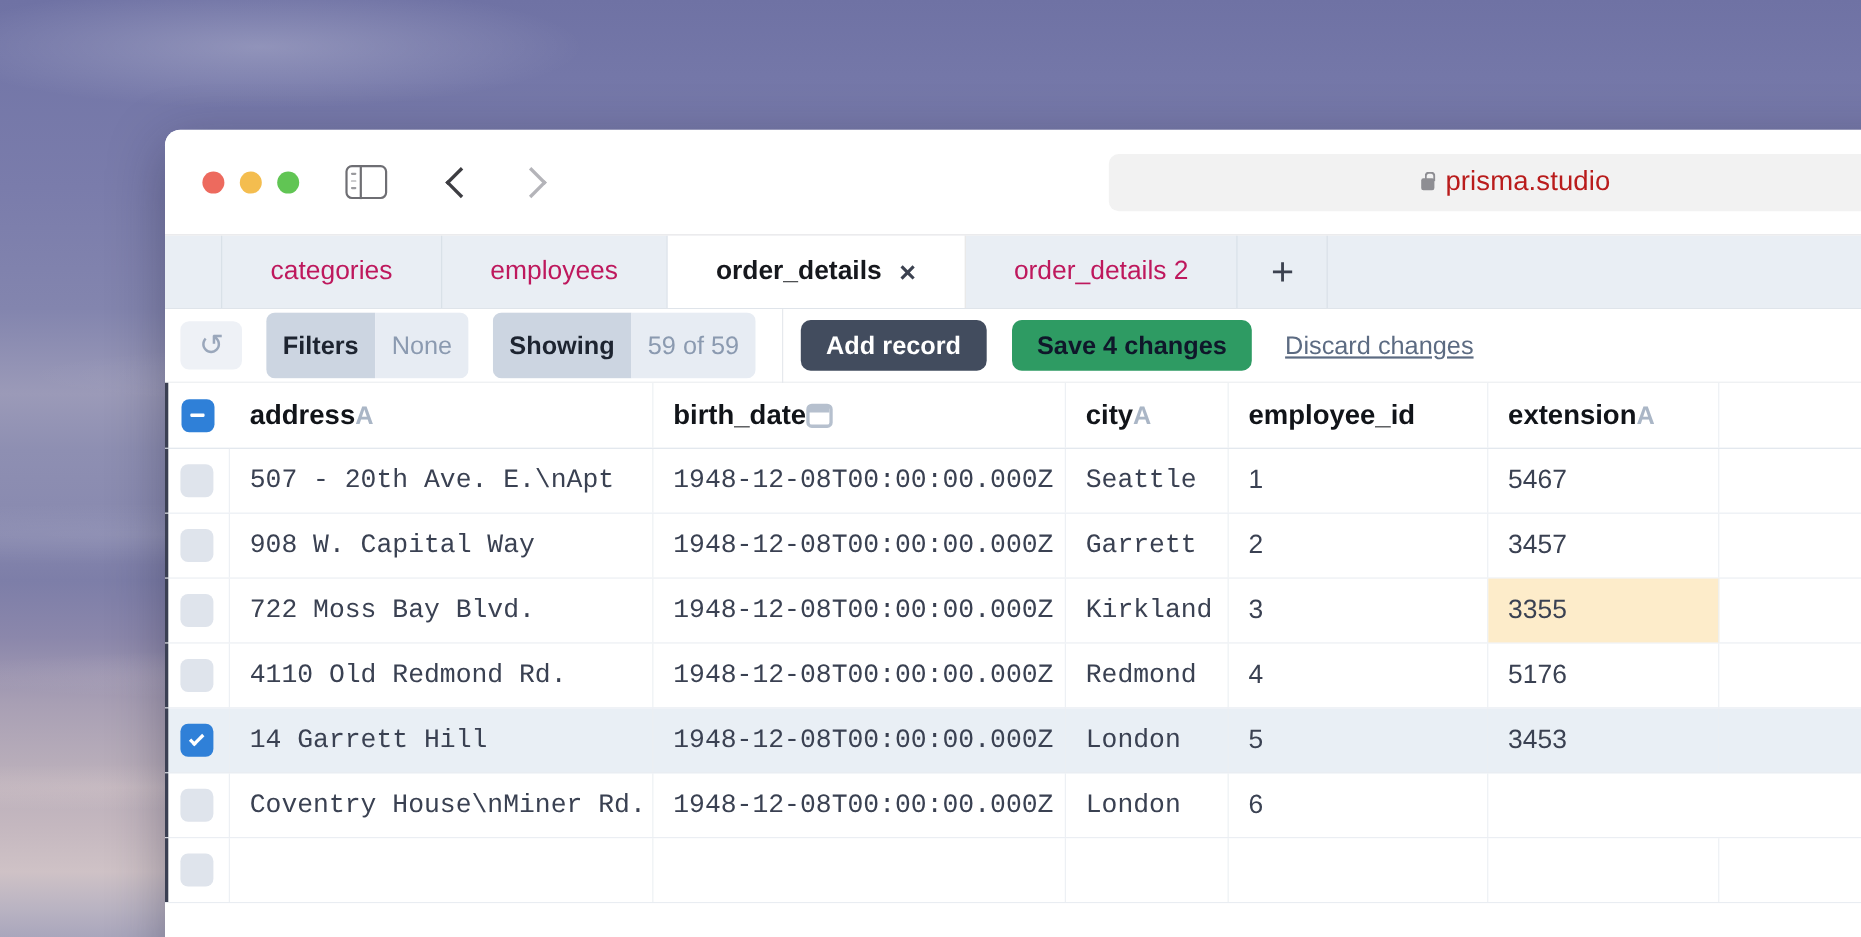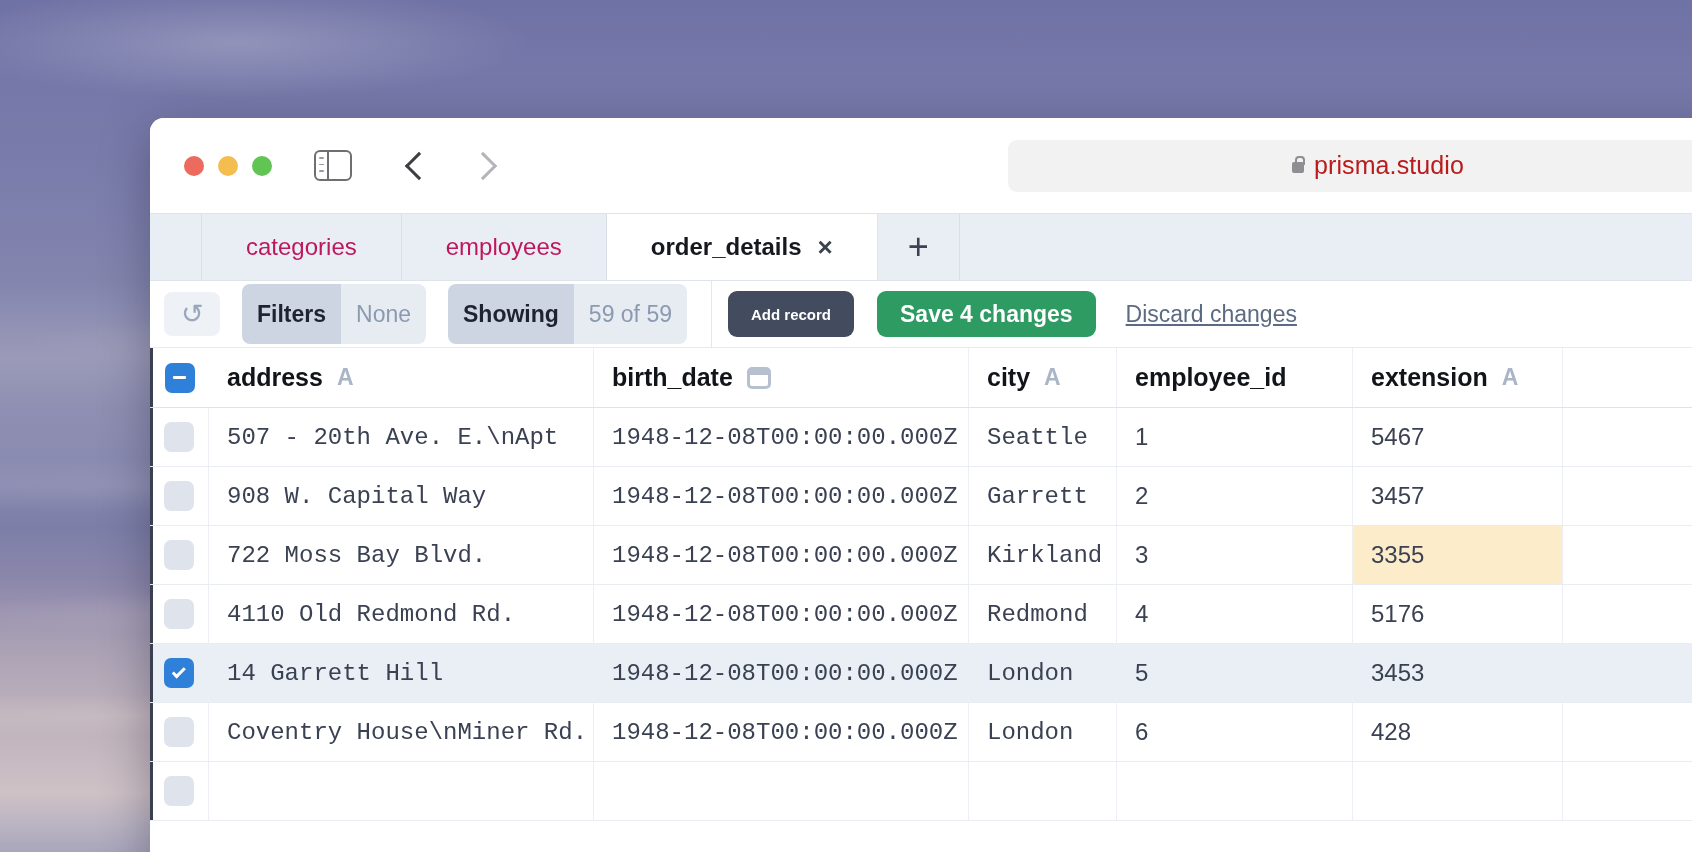--- a/index.html
+++ b/index.html
@@ -225,32 +225,32 @@
     padding: 0 15px;
   }
   .sep-v {
     width: 1px; height: 67px;
     background: #e4e7ec;
     margin: 0 16px 0 2px;
   }
   .btn-dark {
     background: #424c5e;
     color: #ffffff;
-    font-size: 15px;
+    font-size: 23px;
     font-weight: bold;
     border-radius: 9px;
     padding: 0 23px;
     height: 46px;
     display: flex; align-items: center;
     border: none;
     font-family: "Liberation Sans", sans-serif;
   }
   .btn-green {
     background: #2e9b63;
-    color: #ffffff;
+    color: #0f172a;
     font-size: 23px;
     font-weight: bold;
     border-radius: 9px;
     padding: 0 23px;
     height: 46px;
     display: flex; align-items: center;
     border: none;
     margin-left: 23px;
     font-family: "Liberation Sans", sans-serif;
   }
@@ -314,21 +314,20 @@
     color: #3a4152;
     font-family: "Liberation Mono", monospace;
     white-space: nowrap;
     overflow: hidden;
   }
   .grid-row.header .cell {
     font-family: "Liberation Sans", sans-serif;
     font-weight: bold;
     font-size: 25px;
     color: #111419;
-    gap: 14px;
   }
   .cell.num-sans { font-family: "Liberation Sans", sans-serif; }
   .cell.edited { background: #fdecca; }
 
   .col-address    { width: 385px; min-width: 385px; }
   .col-birthdate  { width: 375px; min-width: 375px; }
   .col-city       { width: 148px; min-width: 148px; }
   .col-empid      { width: 236px; min-width: 236px; }
   .col-extension  { width: 210px; min-width: 210px; }
   .col-trail      { flex: 1; }
@@ -396,20 +395,23 @@
 
     <div class="tab">
       <span>employees</span>
     </div>
 
     <div class="tab active">
       <span>order_details</span>
       <span class="tab-close">×</span>
     </div>
 
+    <div class="tab">
+      <span>order_details 2</span>
+    </div>
 
     <div class="tab-add">+</div>
     <div class="filler"></div>
   </div>
 
   <div class="toolbar">
     <div class="refresh-btn">
       <span class="refresh-glyph">↻</span>
     </div>
 
@@ -531,21 +533,20 @@
 
     <div class="grid-row data">
       <div class="cell-check">
         <span class="gridline-left"></span>
         <span class="cbox"></span>
       </div>
       <div class="cell col-address">Coventry House\nMiner Rd.</div>
       <div class="cell col-birthdate">1948-12-08T00:00:00.000Z</div>
       <div class="cell col-city">London</div>
       <div class="cell col-empid num-sans">6</div>
-      <div class="cell col-extension num-sans">428</div>
       <div class="cell col-trail"></div>
     </div>
 
     <div class="grid-row data">
       <div class="cell-check">
         <span class="gridline-left"></span>
         <span class="cbox"></span>
       </div>
       <div class="cell col-address"></div>
       <div class="cell col-birthdate"></div>

